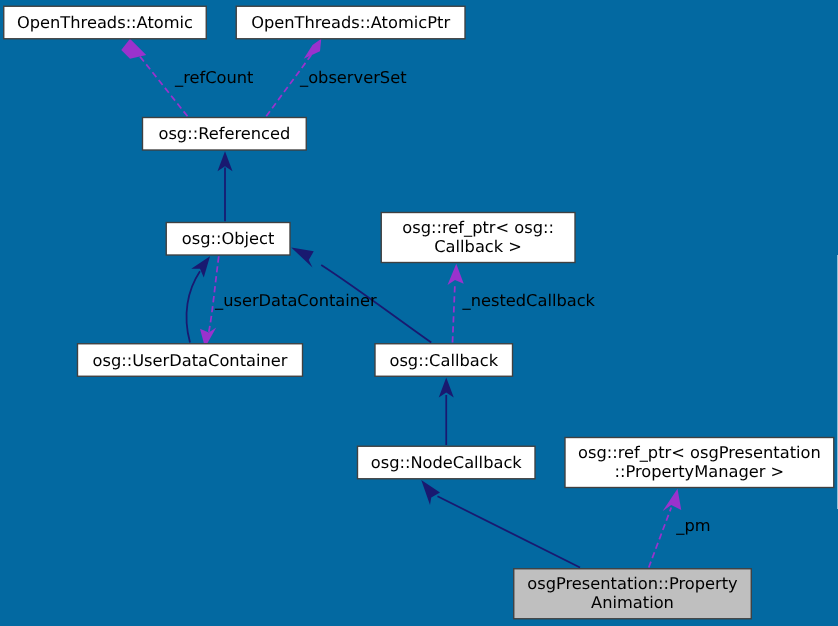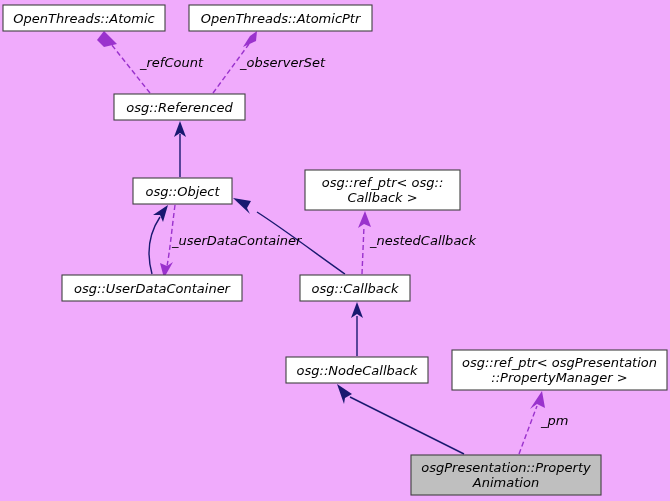--- a/index.html
+++ b/index.html
@@ -10,22 +10,21 @@
   body {
     width: 670px;
     height: 501px;
     font-family: "DejaVu Sans", "Liberation Sans", sans-serif;
     overflow: hidden;
   }
   #diagram-root {
     position: relative;
     width: 670px;
     height: 501px;
-    background: #f0abfc;
-    font-style: italic;
+    background: #0369a1;
   }
   svg.graph {
     position: absolute;
     top: 0;
     left: 0;
     width: 670px;
     height: 501px;
     display: block;
   }
   .node-box {

